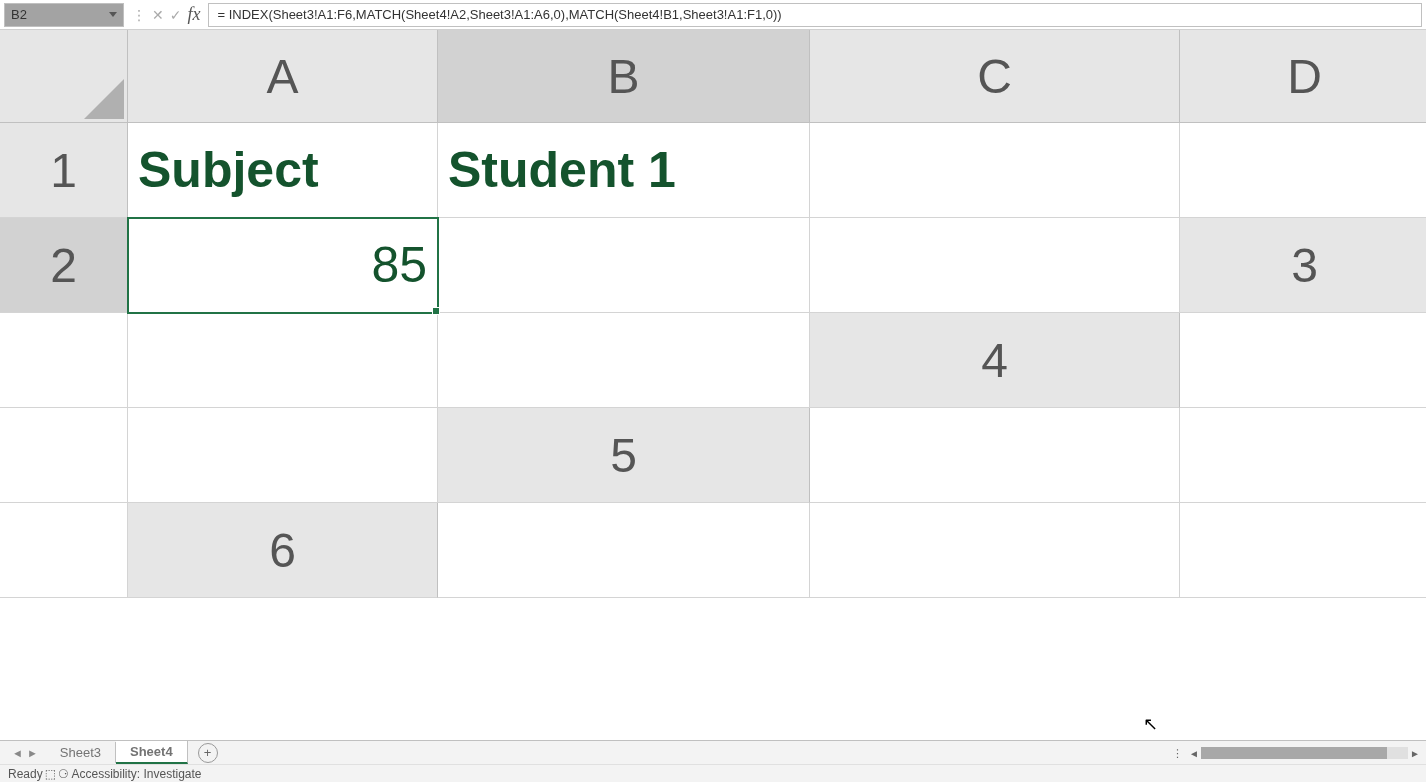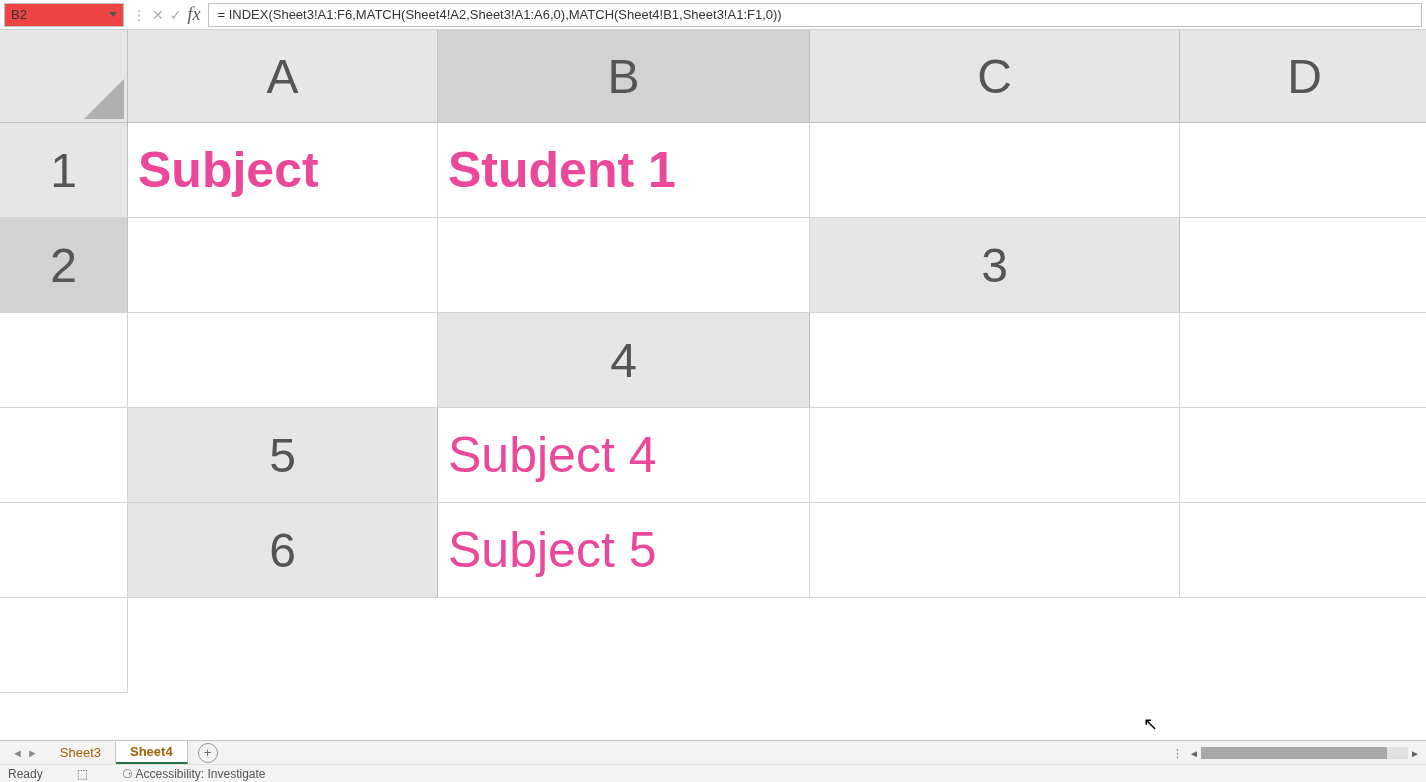--- a/index.html
+++ b/index.html
@@ -29,21 +29,21 @@
     .name-box {
       width: 120px;
       height: 24px;
       border: 1px solid #c0c0c0;
       display: flex;
       align-items: center;
       padding: 0 6px;
       font-size: 13px;
       color: #333;
       justify-content: space-between;
-      background: #ef4444;
+      background: #a3a3a3;
     }
     .name-box-dropdown {
       width: 0;
       height: 0;
       border-left: 4px solid transparent;
       border-right: 4px solid transparent;
       border-top: 5px solid #555;
     }
     .formula-icons {
       display: flex;
@@ -125,21 +125,21 @@
       color: #555;
       font-weight: 400;
     }
     .cell {
       border-right: 1px solid #d4d4d4;
       border-bottom: 1px solid #d4d4d4;
       display: flex;
       align-items: center;
       padding: 0 10px;
       font-size: 50px;
-      color: #ec4899;
+      color: #14532d;
       background: #fff;
       text-align: right;
     }
     .cell.bold {
       font-weight: 700;
     }
     .cell.right {
       justify-content: flex-end;
     }
     .cell.selected {
@@ -175,21 +175,21 @@
       display: flex;
       gap: 4px;
       padding: 0 8px;
       color: #888;
       font-size: 11px;
     }
     .sheet-tab {
       padding: 3px 14px;
       font-size: 13px;
       border-right: 1px solid #c0c0c0;
-      color: #a16207;
+      color: #737373;
       cursor: pointer;
     }
     .sheet-tab.active {
       background: #fff;
       border-bottom: 2px solid #217346;
       font-weight: 600;
     }
     .add-sheet {
       width: 20px;
       height: 20px;
@@ -235,21 +235,21 @@
     
     .status-bar {
       display: flex;
       align-items: center;
       height: 18px;
       background: #f3f3f3;
       border-top: 1px solid #e0e0e0;
       padding: 0 8px;
       font-size: 12px;
       color: #555;
-      gap: 34px;
+      gap: 2px;
     }
     .status-icon {
       font-size: 12px;
     }
     
     .cursor {
       position: absolute;
       pointer-events: none;
       font-size: 18px;
       color: #000;
@@ -283,41 +283,40 @@
     <div class="col-header">C</div>
     <div class="col-header">D</div>
 
     <div class="row-header">1</div>
     <div class="cell bold">Subject</div>
     <div class="cell bold">Student 1</div>
     <div class="cell"></div>
     <div class="cell"></div>
 
     <div class="row-header active">2</div>
+    <div class="cell right selected">85</div>
     <div class="cell"></div>
     <div class="cell"></div>
 
     <div class="row-header">3</div>
     <div class="cell"></div>
     <div class="cell"></div>
     <div class="cell"></div>
 
     <div class="row-header">4</div>
     <div class="cell"></div>
     <div class="cell"></div>
     <div class="cell"></div>
 
     <div class="row-header">5</div>
-    <div class="cell">Subject 4</div>
     <div class="cell"></div>
     <div class="cell"></div>
     <div class="cell"></div>
 
     <div class="row-header">6</div>
-    <div class="cell">Subject 5</div>
     <div class="cell"></div>
     <div class="cell"></div>
     <div class="cell"></div>
   </div>
   <div class="cursor" style="left:1143px; top:683px;">↖</div>
 </div>
 
 <div class="tab-bar">
   <div class="tab-nav">
     <span>◄</span>

